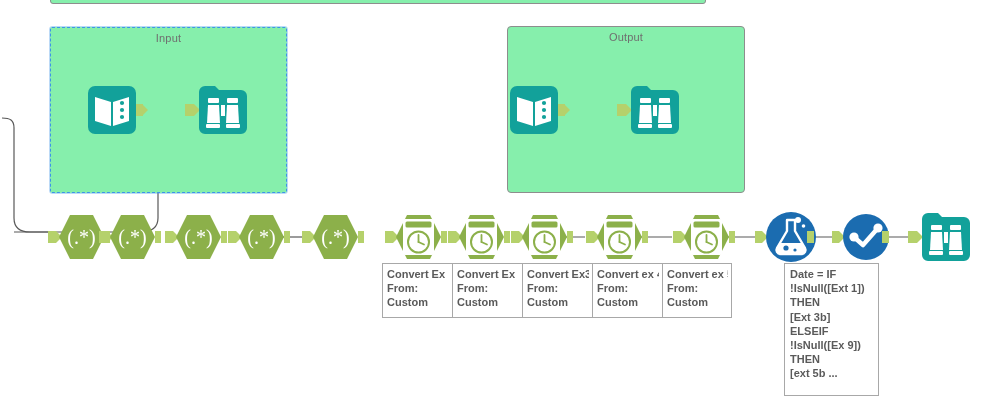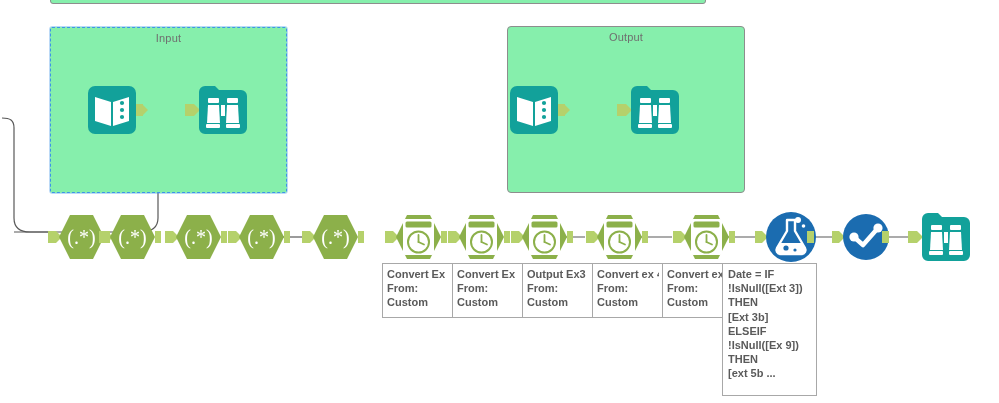--- a/index.html
+++ b/index.html
@@ -46,21 +46,21 @@
     border-right:none;
     background:#ffffff;
     padding:3px 3px 0 4px;
     font-size:11px;line-height:14px;color:#5a5a5a;
     font-weight:bold;
     overflow:hidden;white-space:nowrap;
   }
   .anno-cell:last-child{border-right:1px solid #a8a8a8;}
   .anno-cell .l{display:block;overflow:hidden;text-overflow:clip;white-space:nowrap;}
   #anno-formula{
-    position:absolute;left:722px;top:263px;
+    position:absolute;left:784px;top:263px;
     box-sizing:border-box;width:95px;height:133px;
     border:1px solid #a8a8a8;background:#ffffff;
     padding:3px 12px 0 5px;
     font-size:11px;line-height:14.2px;color:#5a5a5a;font-weight:bold;
     overflow:hidden;
   }
   #anno-formula .l{display:block;white-space:nowrap;}
 </style>
 </head>
 <body>
@@ -417,39 +417,39 @@
       <span class="l">Convert Ex</span>
       <span class="l">From:</span>
       <span class="l">Custom</span>
     </div>
     <div class="anno-cell">
       <span class="l">Convert Ex</span>
       <span class="l">From:</span>
       <span class="l">Custom</span>
     </div>
     <div class="anno-cell">
-      <span class="l">Output Ex3</span>
+      <span class="l">Convert Ex3</span>
       <span class="l">From:</span>
       <span class="l">Custom</span>
     </div>
     <div class="anno-cell">
       <span class="l">Convert ex 4</span>
       <span class="l">From:</span>
       <span class="l">Custom</span>
     </div>
     <div class="anno-cell">
       <span class="l">Convert ex 5</span>
       <span class="l">From:</span>
       <span class="l">Custom</span>
     </div>
   </div>
 
   <div id="anno-formula">
     <span class="l">Date = IF</span>
-    <span class="l">!IsNull([Ext 3])</span>
+    <span class="l">!IsNull([Ext 1])</span>
     <span class="l">THEN</span>
     <span class="l">[Ext 3b]</span>
     <span class="l">ELSEIF</span>
     <span class="l">!IsNull([Ex 9])</span>
     <span class="l">THEN</span>
     <span class="l">[ext 5b ...</span>
   </div>
 
 </div>
 

